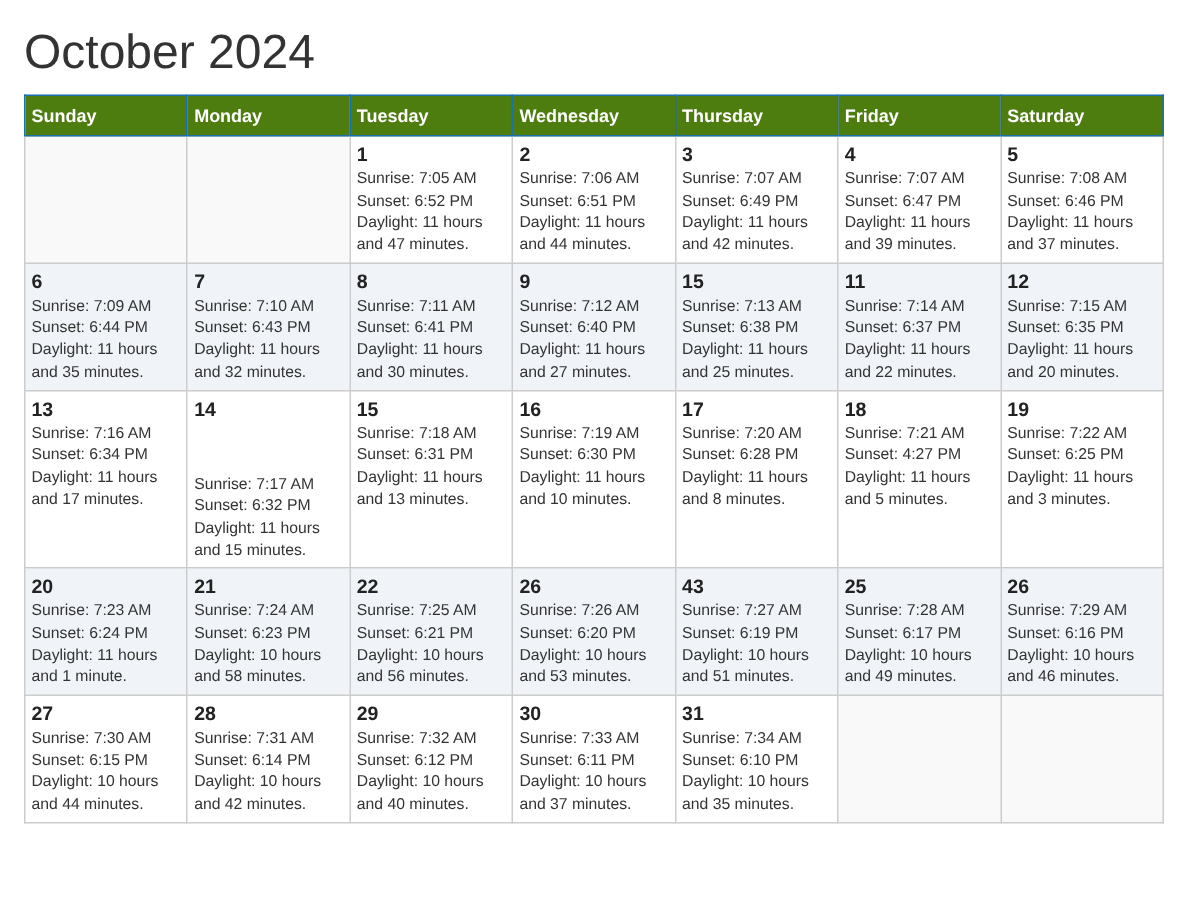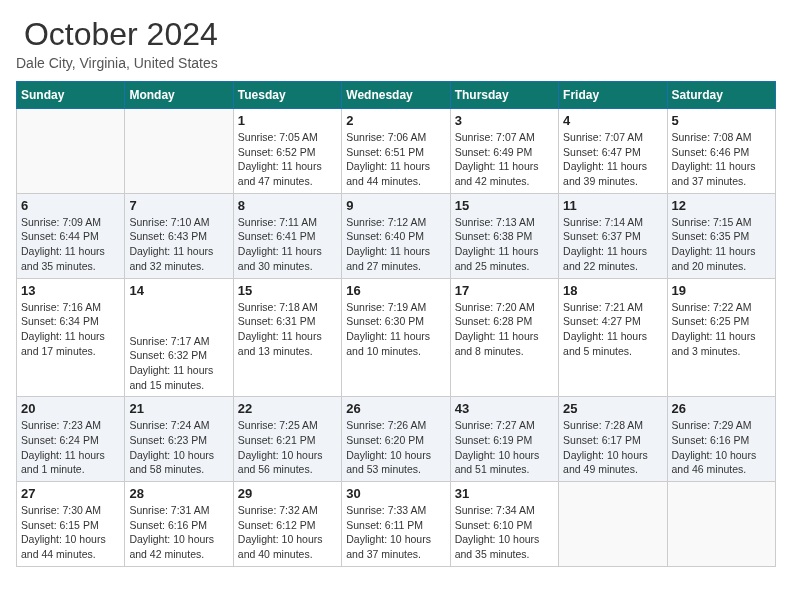--- a/index.html
+++ b/index.html
@@ -29,38 +29,38 @@
       color: #333;
       line-height: 1.1;
     }
     .logo-general { color: #555; }
     .logo-blue { color: #1a6faf; }
     .logo-bird {
       width: 18px;
       height: 18px;
       margin-left: 2px;
     }
-    .title-area { text-align: right; }
+    .title-area { }
     .month-title {
       font-size: 32px;
       font-weight: normal;
       color: #333;
     }
     .location-title {
       font-size: 14px;
       color: #555;
       margin-top: 2px;
     }
     .calendar {
       width: 100%;
       border-collapse: collapse;
       font-size: 11px;
     }
     .calendar th {
-      background: #0f766e;
+      background: #4d7c0f;
       color: #fff;
       padding: 6px 4px;
       text-align: left;
       font-size: 12px;
       font-weight: bold;
       border: 1px solid #1a6faf;
     }
     .calendar td {
       border: 1px solid #ccc;
       vertical-align: top;
@@ -89,21 +89,20 @@
     .empty-cell {
       background: #f9f9f9 !important;
     }
   </style>
 </head>
 <body>
 
 <div class="header">
   <div class="title-area">
     <div class="month-title">October 2024</div>
-    <div class="location-title">Dale City, Virginia, United States</div>
   </div>
 </div>
 
 <table class="calendar">
   <thead>
     <tr>
       <th>Sunday</th>
       <th>Monday</th>
       <th>Tuesday</th>
       <th>Wednesday</th>
@@ -282,21 +281,21 @@
       <tr>
         <td>
           <span class="day-number">27</span>
           <div class="day-info" style="white-space: pre-line;">Sunrise: 7:30 AM
 Sunset: 6:15 PM
 Daylight: 10 hours and 44 minutes.</div>
         </td>
         <td>
           <span class="day-number">28</span>
           <div class="day-info" style="white-space: pre-line;">Sunrise: 7:31 AM
-Sunset: 6:16 PM
+Sunset: 6:14 PM
 Daylight: 10 hours and 42 minutes.</div>
         </td>
         <td>
           <span class="day-number">29</span>
           <div class="day-info" style="white-space: pre-line;">Sunrise: 7:32 AM
 Sunset: 6:12 PM
 Daylight: 10 hours and 40 minutes.</div>
         </td>
         <td>
           <span class="day-number">30</span>

